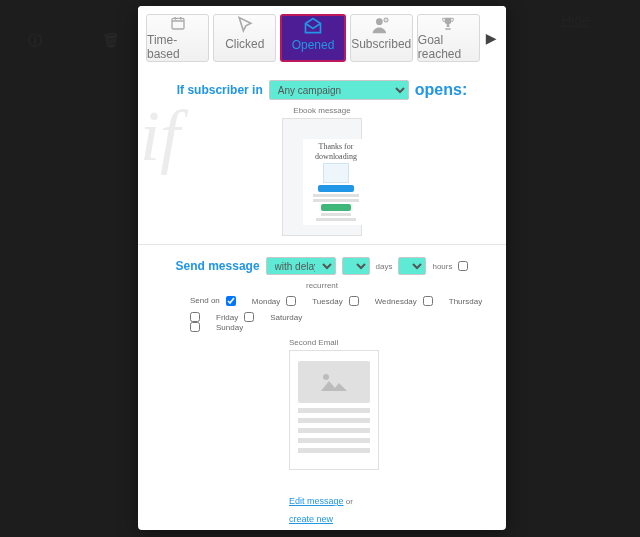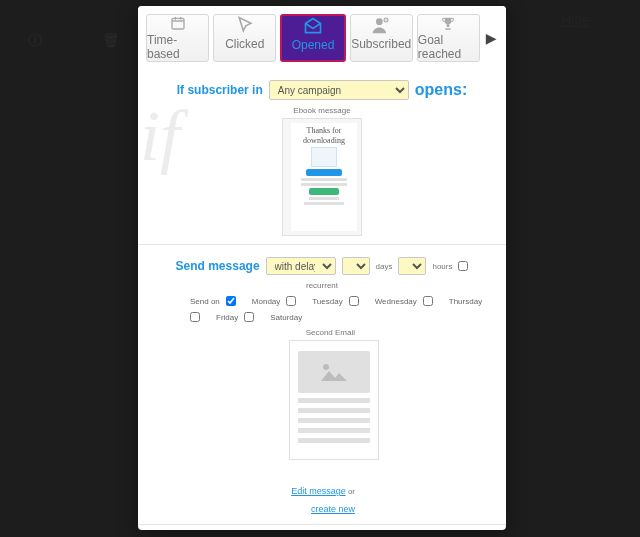--- a/index.html
+++ b/index.html
@@ -13,38 +13,38 @@
 .tab{flex:1;height:48px;border:1px solid #d8d8d8;border-radius:3px;background:linear-gradient(#fcfcfc,#f0f0f0);display:flex;flex-direction:column;align-items:center;justify-content:flex-start;gap:2px;cursor:pointer;font-size:12px;color:#777}
 .tab.active{border:2px solid #be185d;background:#4c1d95;color:#2196e6}
 .tab svg{width:20px;height:20px}
 .next-arrow{width:14px;text-align:center;color:#444;cursor:pointer;font-size:14px}
 .section{padding:12px 20px 8px;position:relative}
 .divider{border-top:1px solid #e5e5e5}
 .watermark{position:absolute;left:2px;top:40px;font-size:72px;font-style:italic;font-family:'Brush Script MT',cursive;color:#ececec;pointer-events:none;line-height:0.8;z-index:0}
 .wm-then{top:50px;font-size:64px}
 .row{position:relative;z-index:1;display:flex;align-items:center;gap:6px;font-size:11px;margin-bottom:6px;flex-wrap:wrap}
 .lbl{color:#2196e6;font-weight:bold;font-size:12px}
-.sel{border:1px solid #c8c8c8;border-radius:2px;background:#fef9c3;font-size:10px;padding:2px 4px;color:#555}
+.sel{border:1px solid #c8c8c8;border-radius:2px;background:#5eead4;font-size:10px;padding:2px 4px;color:#555}
 .sel-lg{width:140px;height:20px}
 .sel-sm{width:70px;height:18px}
 .sel-xs{width:28px;height:18px;text-align:center}
 .txt-blue{color:#2196e6;font-weight:bold;font-size:16px}
 .tiny{font-size:8px;color:#777}
 .preview-wrap{position:relative;z-index:1;margin:4px auto 0;width:80px;text-align:center}
 .preview-label{font-size:8px;color:#777;margin-bottom:3px}
-.preview{width:80px;height:118px;background:#f4f6f8;border:1px solid #e0e0e0;padding:4px;display:flex;flex-direction:column;align-items:flex-end}
+.preview{width:80px;height:118px;background:#f4f6f8;border:1px solid #e0e0e0;padding:20px;display:flex;flex-direction:column;align-items:flex-start}
 .preview-in{width:66px;height:108px;background:#fff;display:flex;flex-direction:column;align-items:center;padding:4px;gap:2px}
 .preview-script{font-family:'Brush Script MT',cursive;font-size:8px;color:#555;line-height:1}
 .pv-box{width:26px;height:20px;background:#eef6fb;border:1px solid #cde5f3}
 .pv-btn{width:36px;height:7px;border-radius:2px}
 .pv-line{height:3px;width:46px;background:#e0e0e0}
-.sendon{font-size:8px;color:#666;display:flex;flex-wrap:wrap;gap:6px;align-items:center;padding-left:32px;z-index:1;position:relative}
+.sendon{font-size:8px;color:#666;display:flex;flex-wrap:wrap;gap:6px;align-items:flex-start;padding-left:32px;z-index:1;position:relative}
 .sendon label{display:flex;align-items:center;gap:16px}
 .sendon input{width:10px;height:10px}
-.tmpl{position:relative;z-index:1;margin:6px auto 0;width:66px;text-align:right}
+.tmpl{position:relative;z-index:1;margin:6px auto 0;width:66px;text-align:left}
 .tmpl-box{width:90px;height:120px;background:#fff;border:1px solid #e0e0e0;padding:10px 8px;display:flex;flex-direction:column;gap:5px;align-items:center}
 .tmpl-img{width:72px;height:42px;background:#e0e0e0;border-radius:2px;display:flex;align-items:center;justify-content:center}
 .tmpl-line{width:72px;height:5px;background:#e0e0e0}
 .link{font-size:9px;color:#2196e6;text-decoration:underline;cursor:pointer}
 .footer{padding:10px 20px;display:flex;align-items:flex-start;gap:6px;flex-wrap:wrap;border-top:1px solid #e5e5e5}
 </style>
 </head>
 <body>
 
 <div class="bg-text">Click</div>
@@ -151,20 +151,26 @@
         </label>
       <label>
           <input type="checkbox" style="">
           <span>Friday</span>
         </label>
       <label>
           <input type="checkbox" style="">
           <span>Saturday</span>
         </label>
     </div>
+    <div class="sendon" style="padding-left:32px">
+      <label>
+          <input type="checkbox" style="">
+          <span>Sunday</span>
+        </label>
+    </div>
     <div class="tmpl">
       <div class="preview-label">Second Email</div>
       <div class="tmpl-box">
         <div class="tmpl-img">
           <svg width="34" height="26" viewBox="0 0 34 26">
               <circle cx="9" cy="8" r="3" fill="#bcbcbc"></circle>
               <path d="M4 22l8-10 6 7 4-5 8 8z" fill="#bcbcbc"></path>
             </svg>
         </div>
         <div class="tmpl-line"></div>

